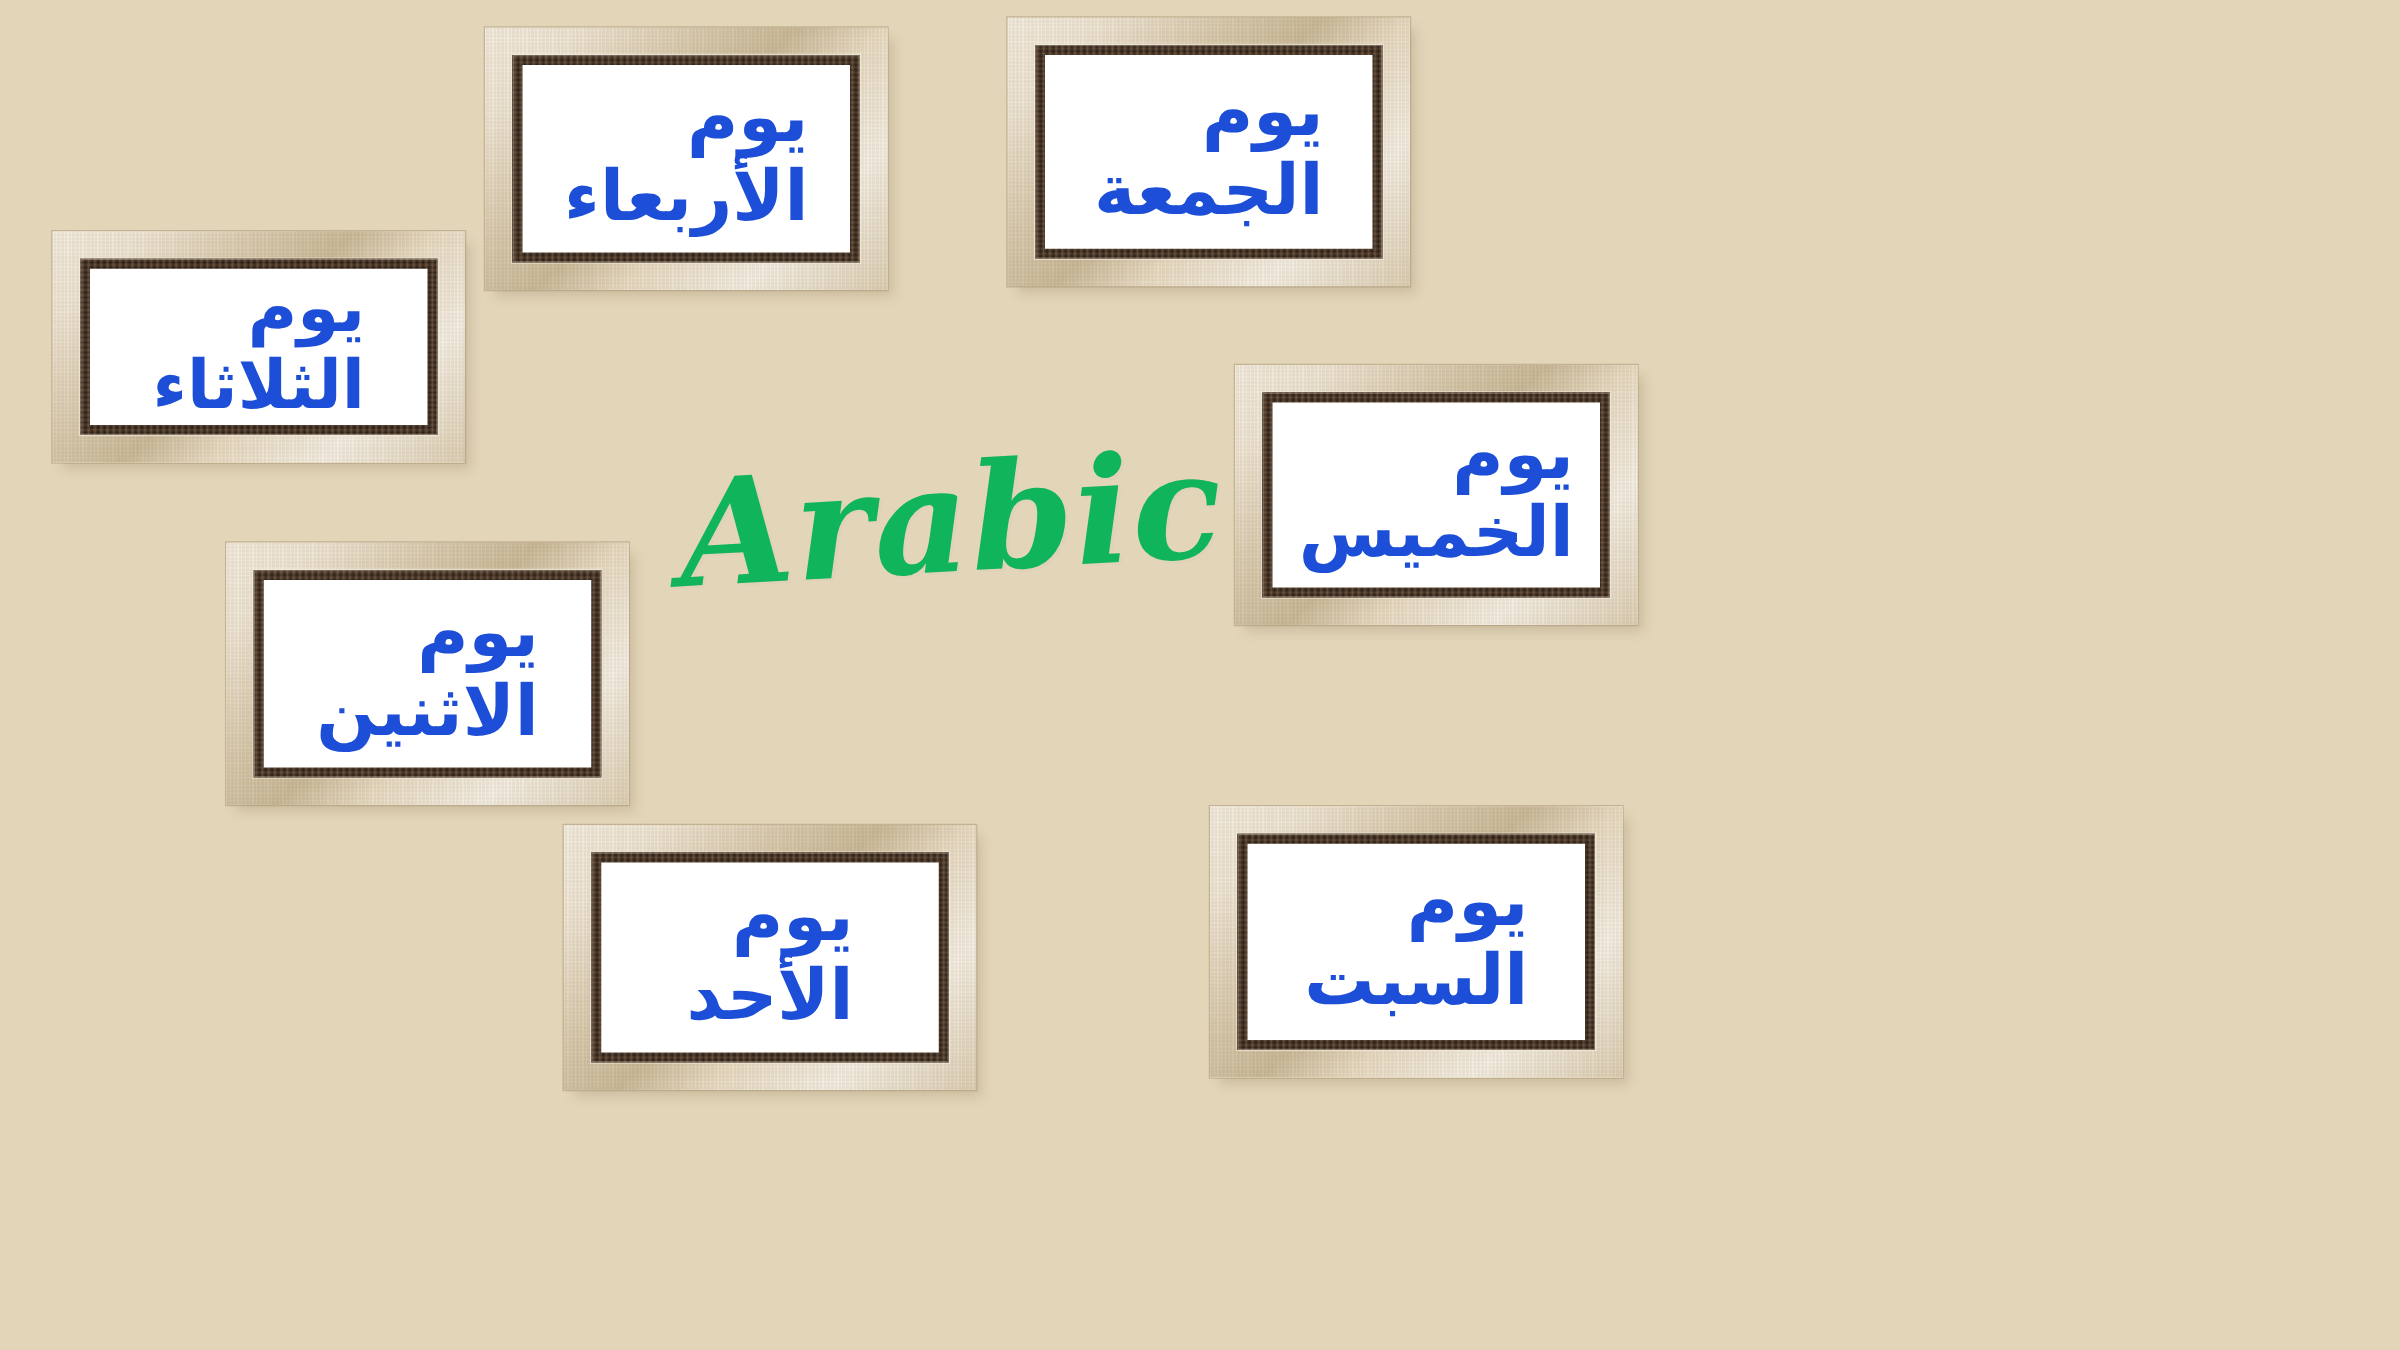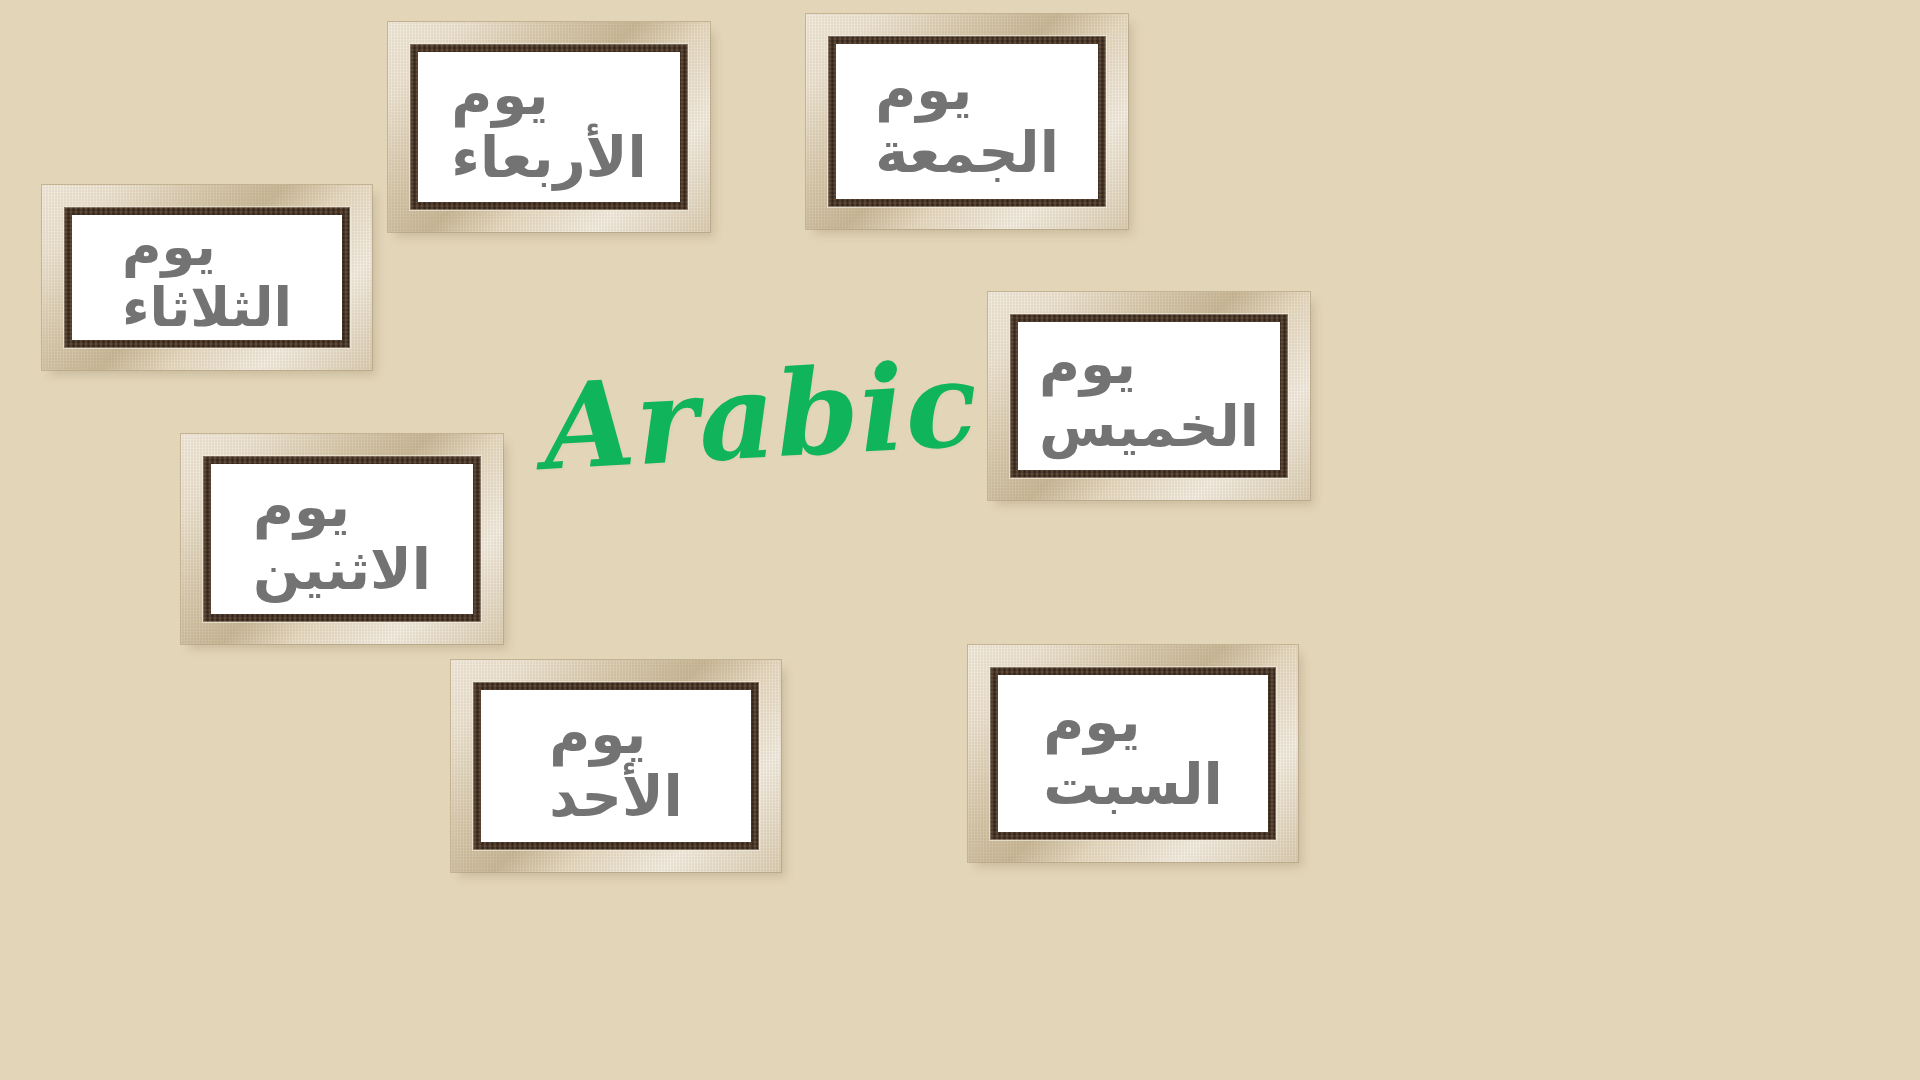--- a/index.html
+++ b/index.html
@@ -100,22 +100,22 @@
     display: flex;
     flex-direction: column;
     align-items: center;
     justify-content: center;
     overflow: hidden;
   }
 
   .day-text {
     direction: rtl;
     unicode-bidi: bidi-override;
-    text-align: left;
-    color: #737373;
+    text-align: right;
+    color: #1d4ed8;
     font-family: "DejaVu Sans", sans-serif;
     font-weight: bold;
     font-size: 56px;
     line-height: 1.12;
     white-space: pre-line;
     padding: 0 8px;
   }
 
   
   #title {

